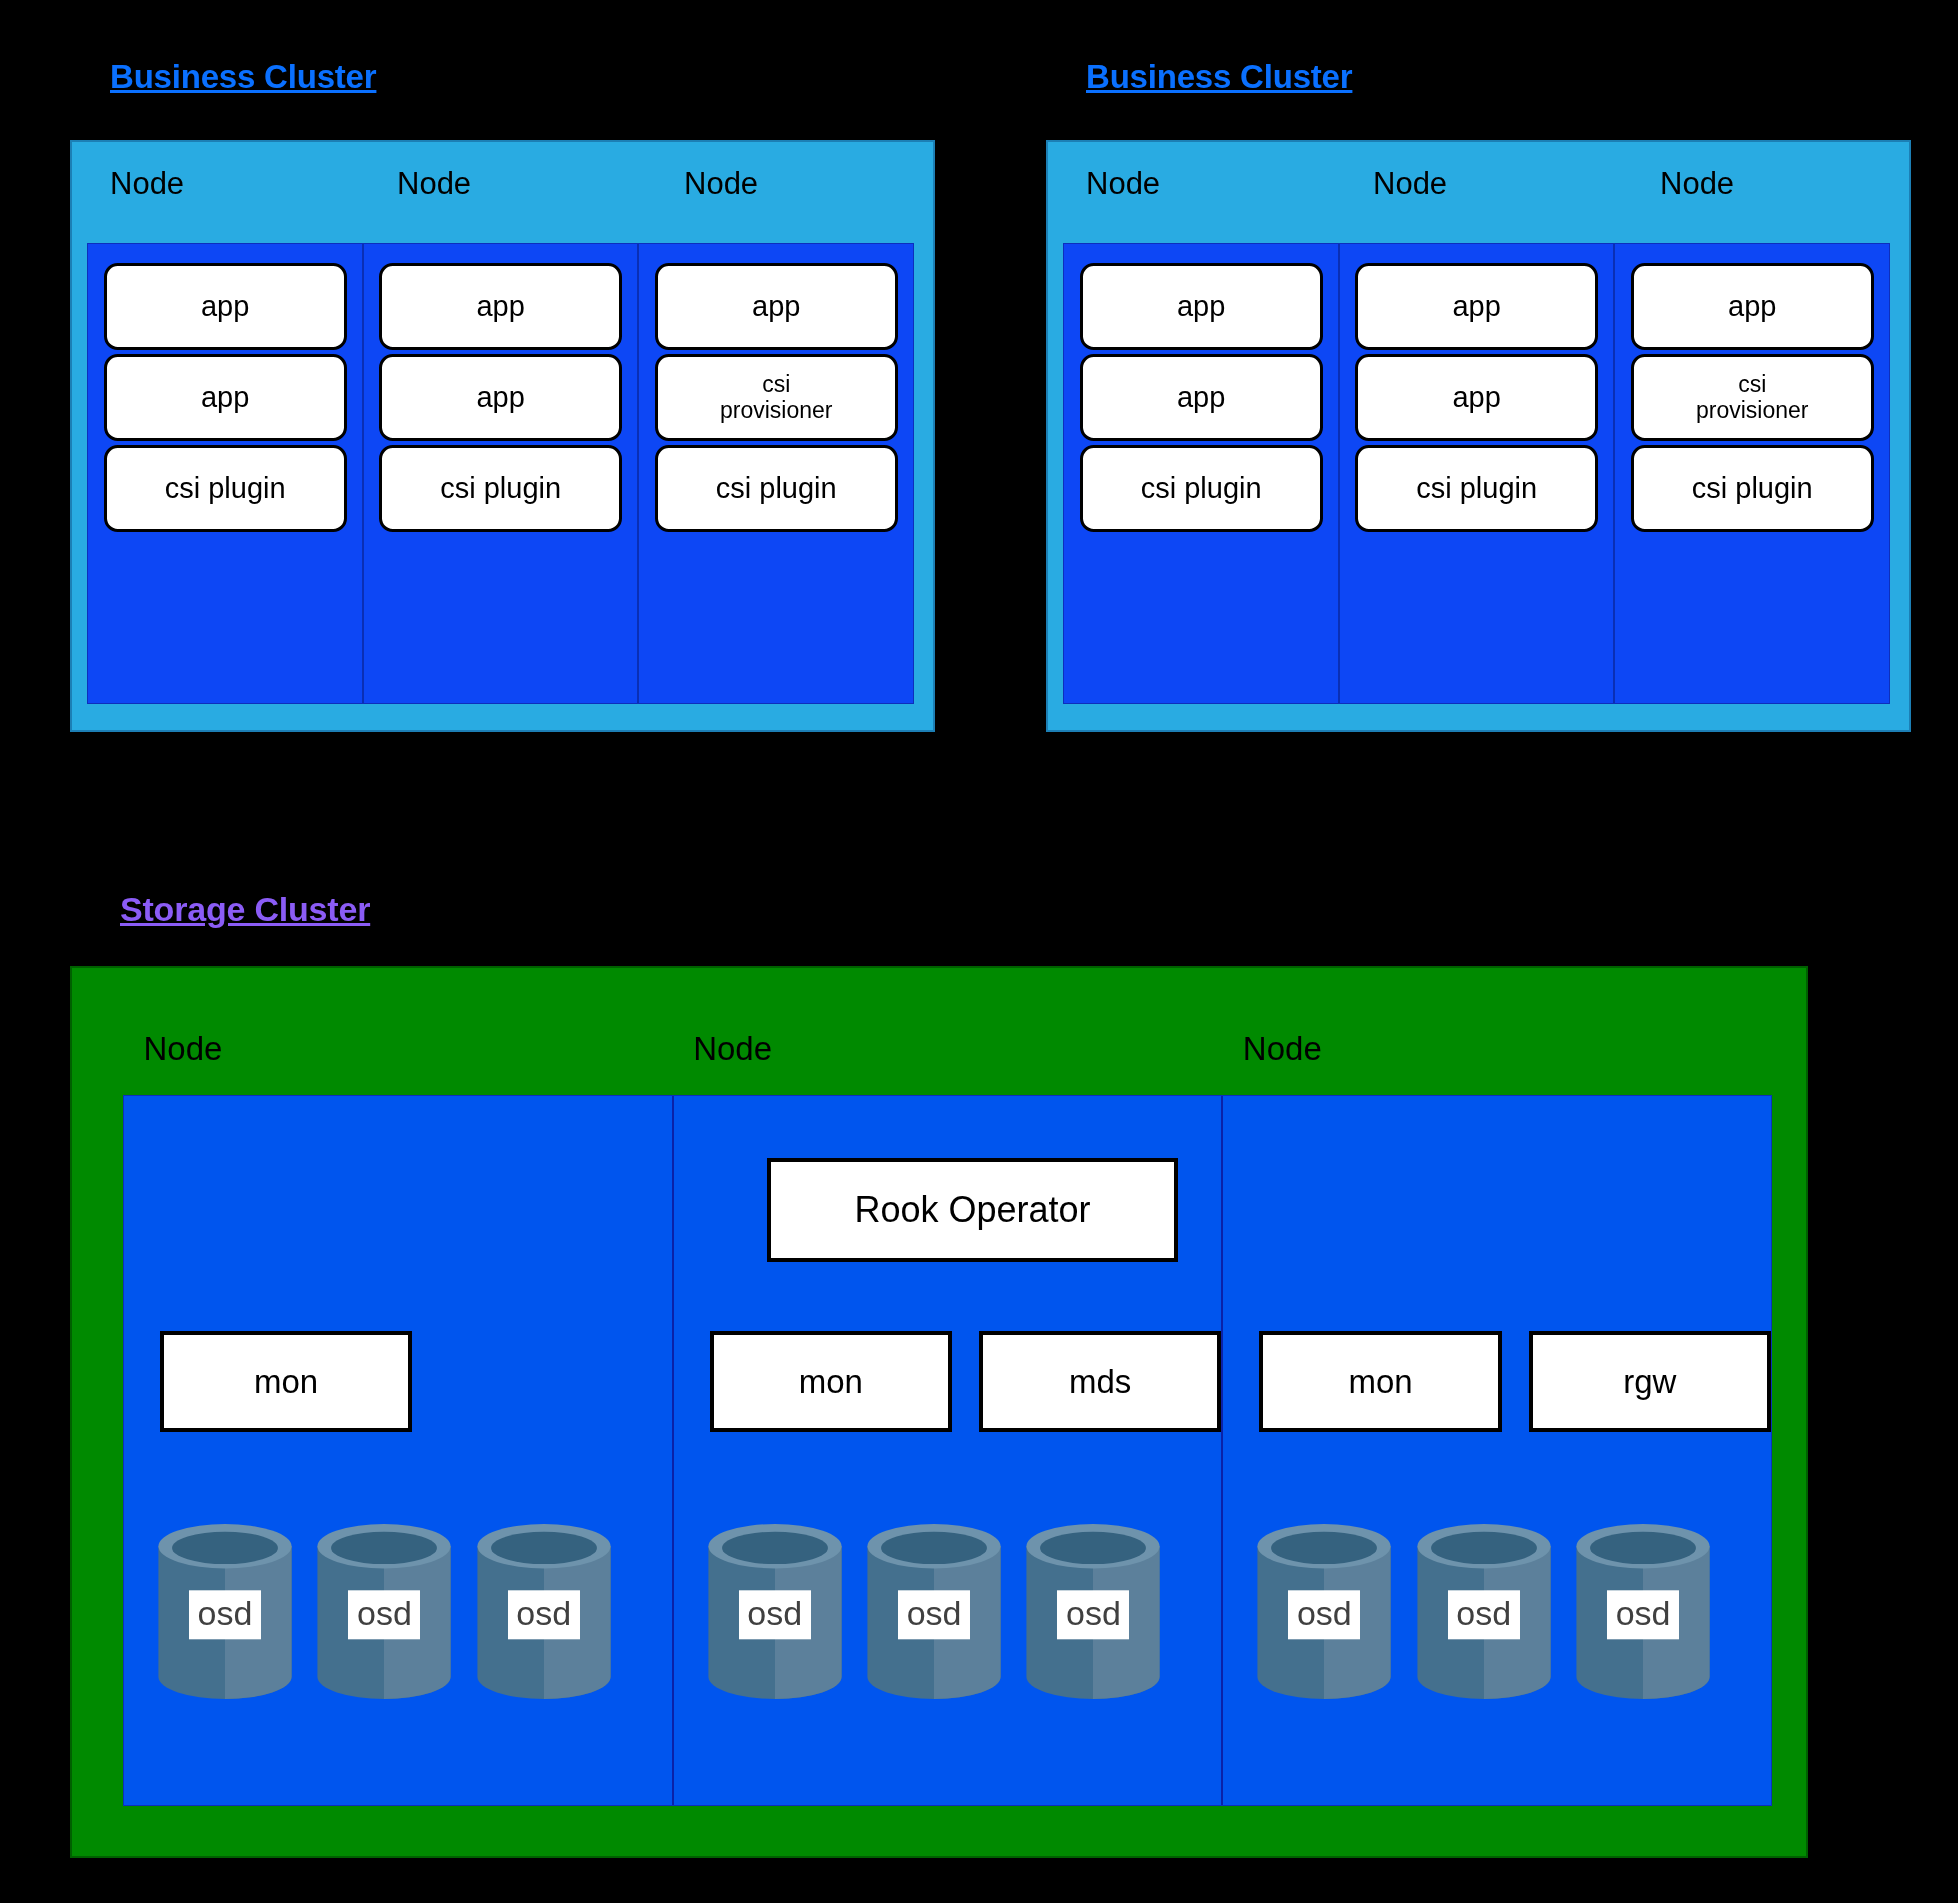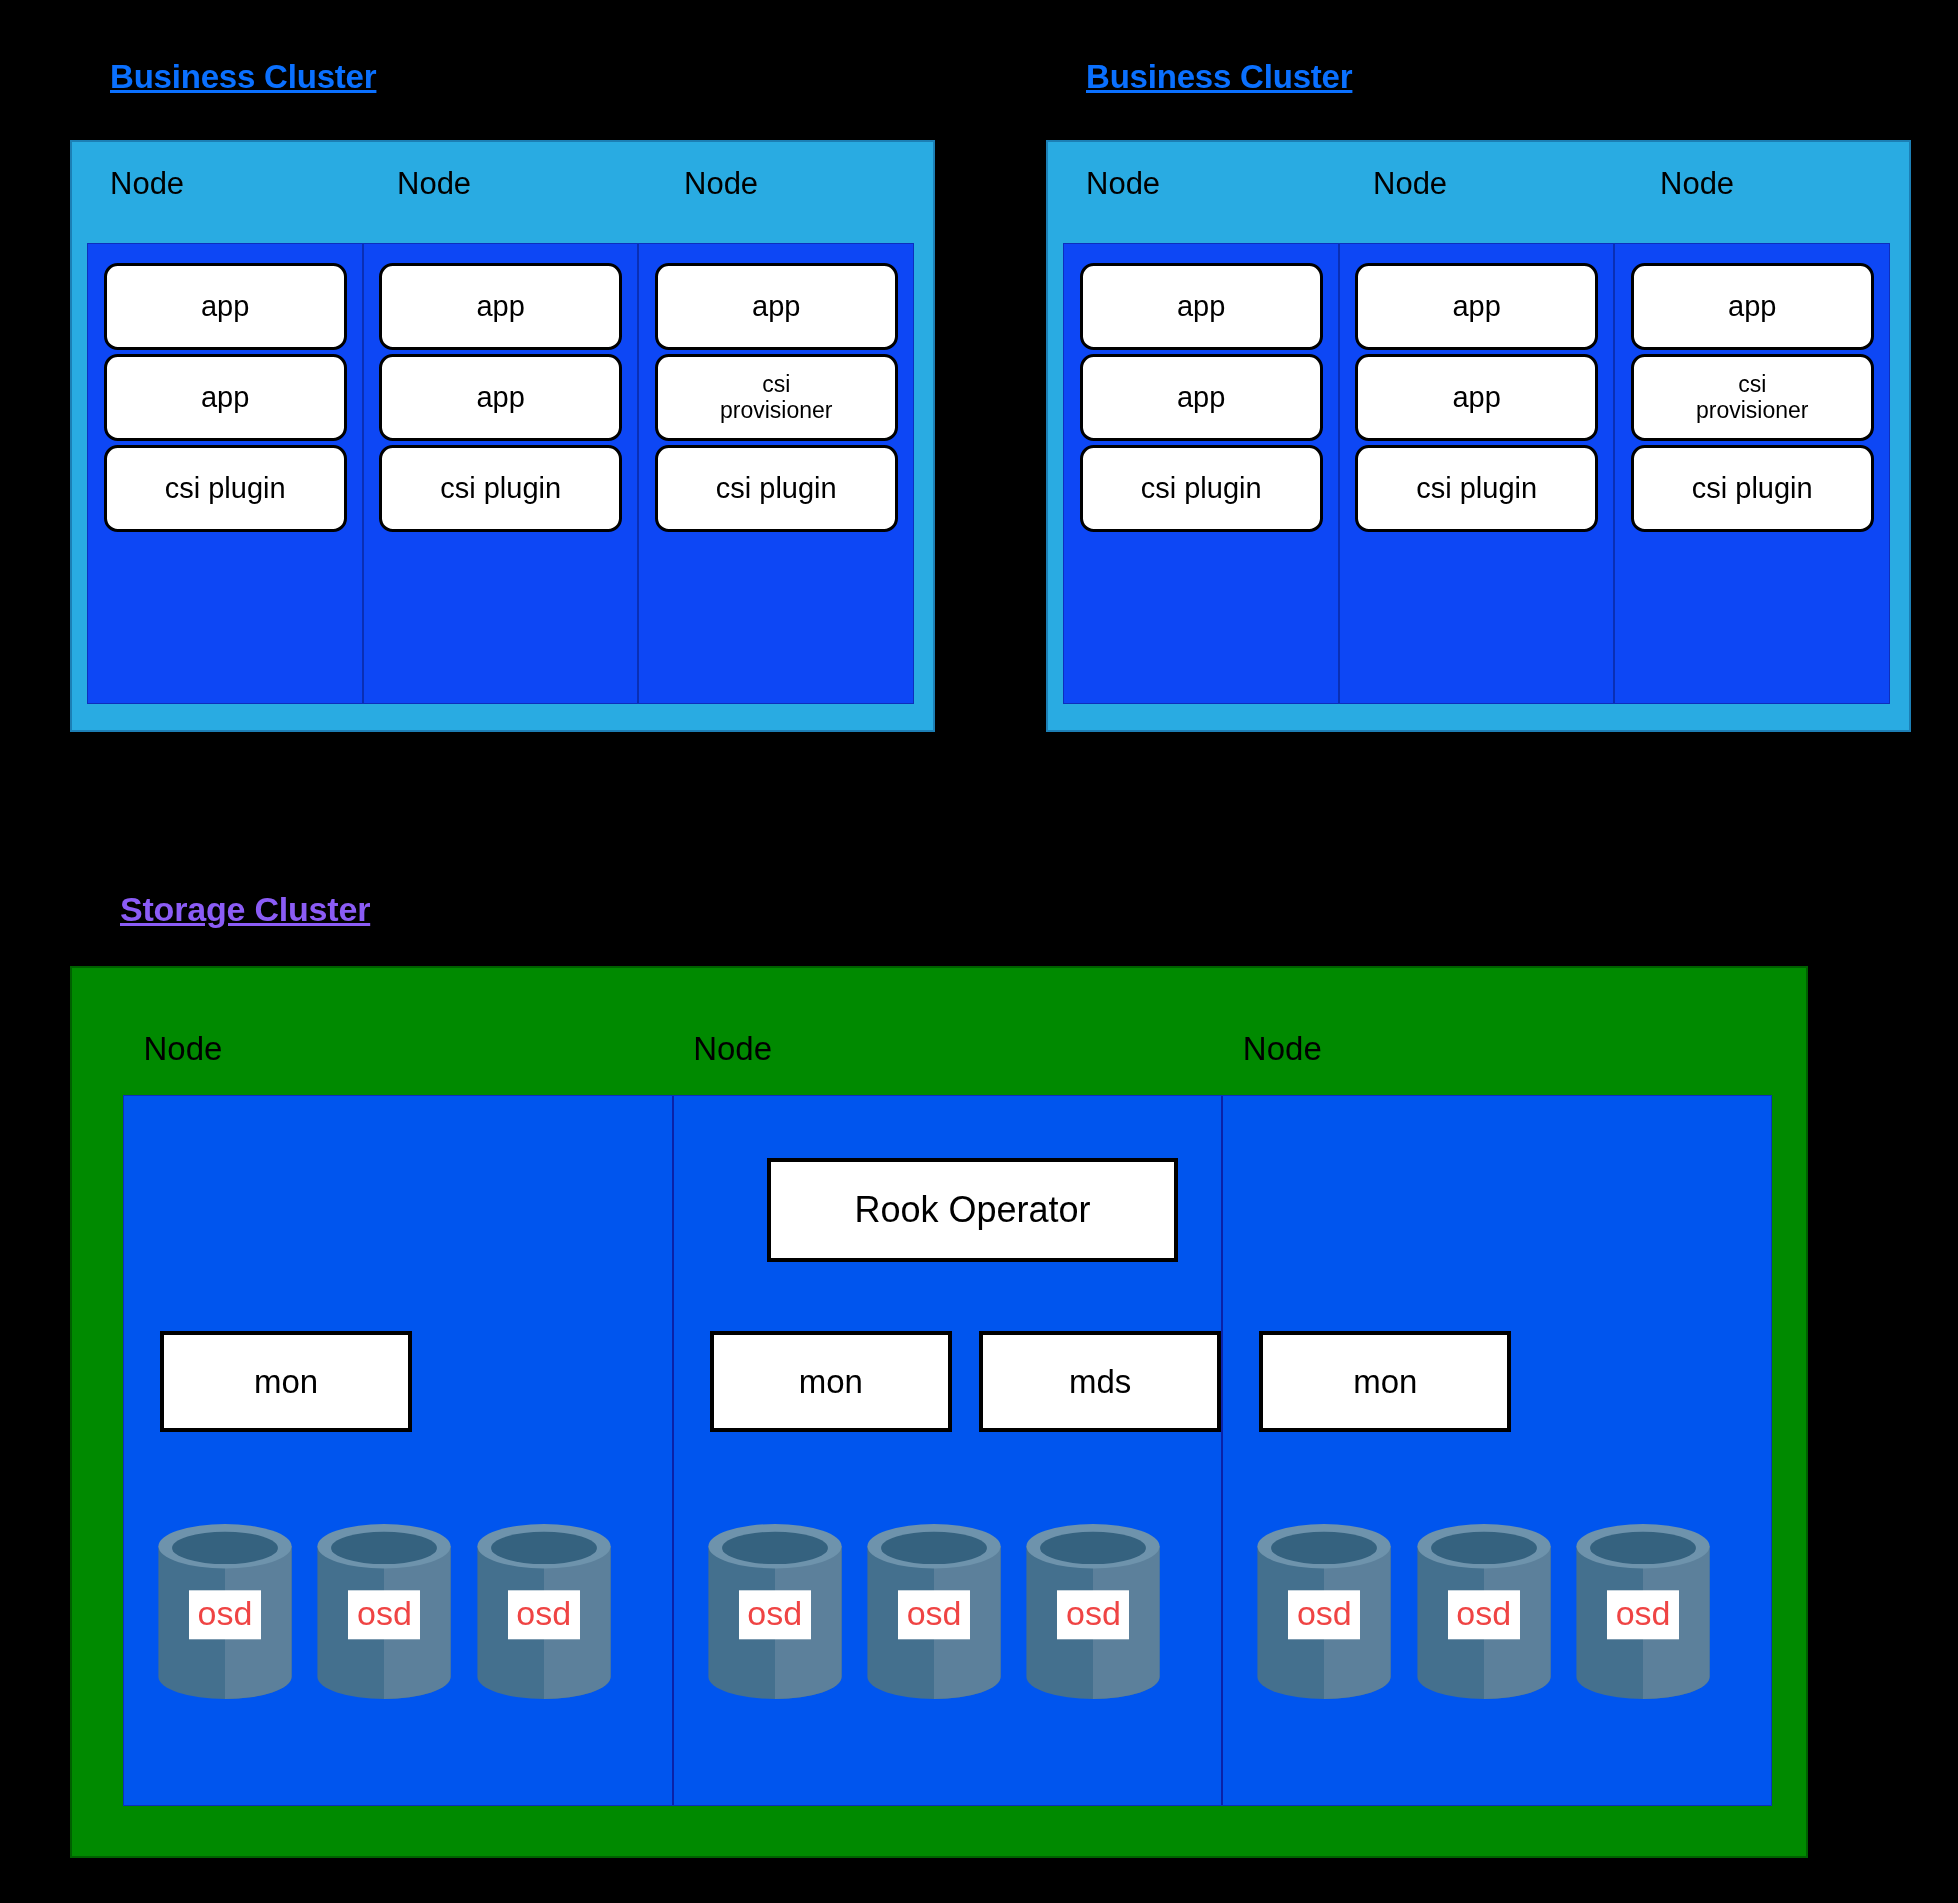--- a/index.html
+++ b/index.html
@@ -173,21 +173,21 @@
     width: 144px;
     height: 175px;
   }
   .osd svg { display: block; }
   .osd-label {
     position: absolute;
     left: 50%;
     top: 52%;
     transform: translate(-50%, -50%);
     background: #FFFFFF;
-    color: #ef4444;
+    color: #404040;
     font-size: 34px;
     line-height: 1;
     padding: 6px 8.6px 9.4px 8.6px;
     white-space: nowrap;
   }
 </style>
 </head>
 <body>
 
 <div class="cluster-title biz-title" style="left:110px; top:58px;">Business Cluster</div>
@@ -326,20 +326,21 @@
             <ellipse cx="84" cy="28" rx="62" ry="19" fill="#35627F"></ellipse>
           </svg>
           <div class="osd-label">osd</div>
         </div>
       </div>
     </div>
 
     <div class="storage-node">
       <div class="svc-row" style="justify-content:flex-start; padding-left:36px;">
         <div class="svc-box small">mon</div>
+        <div class="svc-box small">rgw</div>
       </div>
       <div class="osd-row" style="justify-content:flex-start; padding-left:29px;">
         <div class="osd">
           <svg width="144" height="175" viewBox="0 0 168 205" aria-hidden="true">
             <path d="M6 26 L6 179 A78 26 0 0 0 162 179 L162 26 Z" fill="#44708E"></path>
             <path d="M84 26 L84 205 A78 26 0 0 0 162 179 L162 26 Z" fill="#5C809B"></path>
             <ellipse cx="84" cy="26" rx="78" ry="26" fill="#6E93AC"></ellipse>
             <ellipse cx="84" cy="28" rx="62" ry="19" fill="#35627F"></ellipse>
           </svg>
           <div class="osd-label">osd</div>

